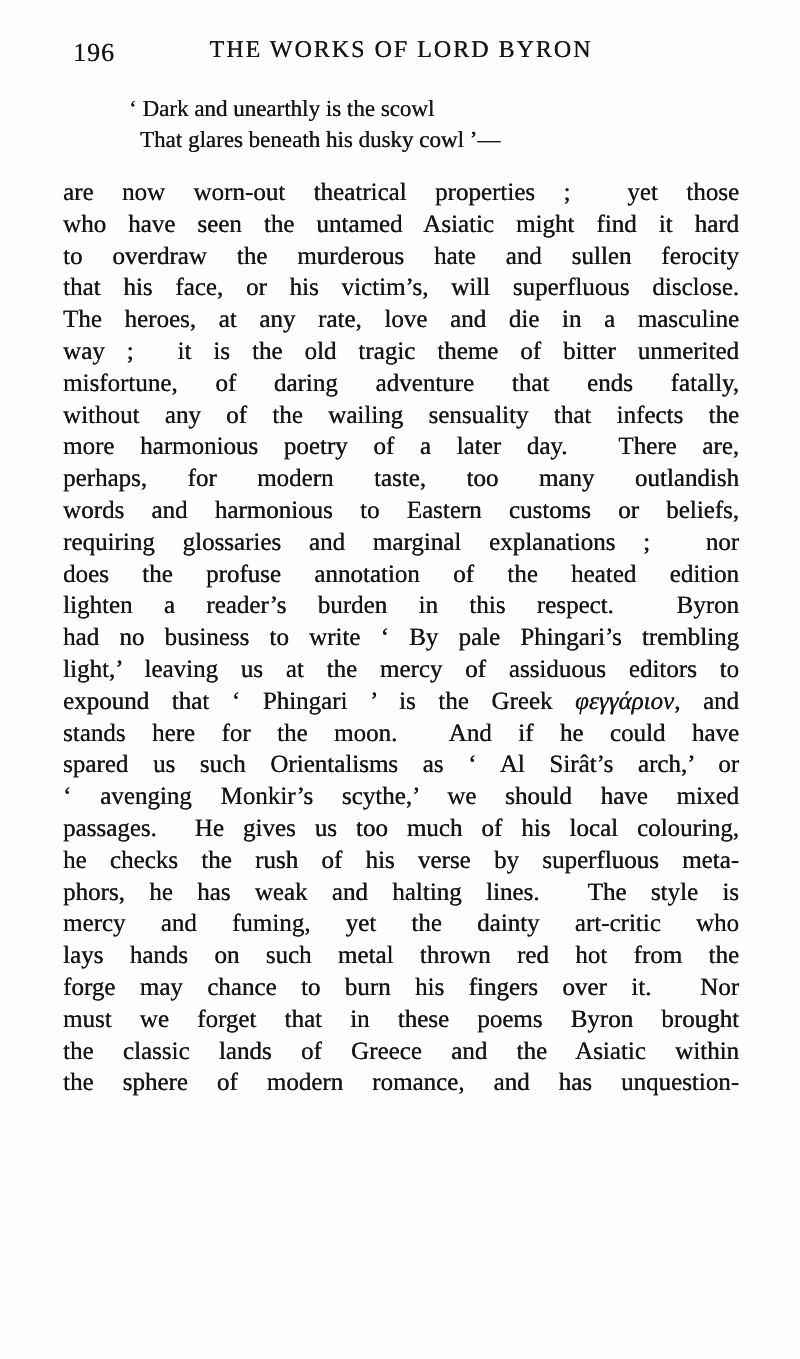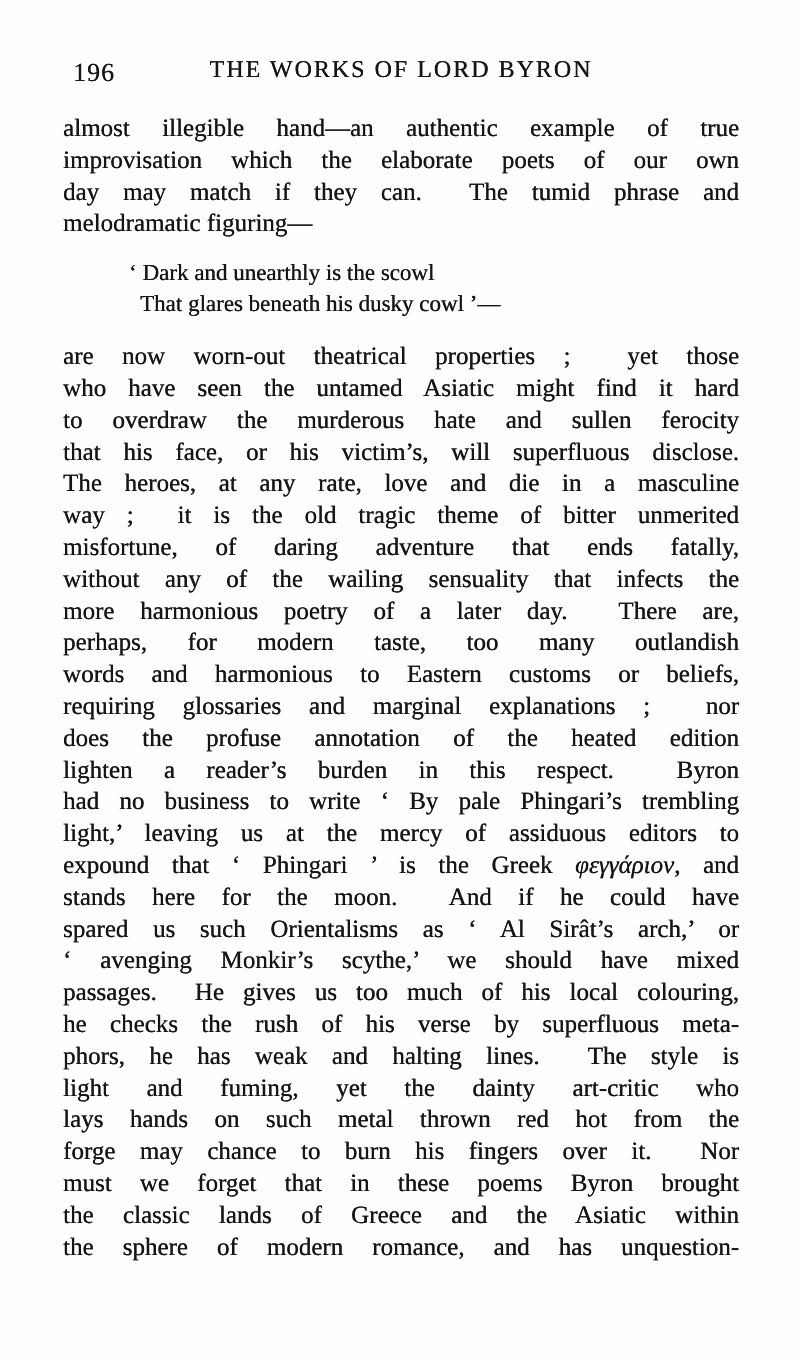--- a/index.html
+++ b/index.html
@@ -16,21 +16,21 @@
     height: 1359px;
     overflow: hidden;
     color: var(--ink);
     font-family: "Liberation Serif", "DejaVu Serif", serif;
     text-rendering: geometricPrecision;
   }
   .page {
     box-sizing: border-box;
     width: 800px;
     height: 1359px;
-    padding: 57px 61px 0 63px;
+    padding: 37px 61px 0 63px;
     background: var(--paper);
   }
   .page-header {
     position: relative;
     height: 32px;
     margin-bottom: 24px;
   }
   .page-number {
     position: absolute;
     left: 10px;
@@ -77,26 +77,20 @@
 </style>
 </head>
 <body>
 
 <div class="page">
   <div class="page-header">
     <span class="page-number">196</span>
     <div class="running-title">THE WORKS OF LORD BYRON</div>
   </div>
   <div class="text-block">
-      <div class="block paragraph">
-        <div class="line">almost illegible hand—an authentic example of true</div>
-        <div class="line">improvisation which the elaborate poets of our own</div>
-        <div class="line">day may match if they can.&nbsp; The tumid phrase and</div>
-        <div class="line no-stretch">melodramatic figuring—</div>
-      </div>
       <div class="block verse">
         <div class="line">‘ Dark and unearthly is the scowl</div>
         <div class="line no-stretch">That glares beneath his dusky cowl ’—</div>
       </div>
       <div class="block paragraph">
         <div class="line">are now worn-out theatrical properties ;&nbsp; yet those</div>
         <div class="line">who have seen the untamed Asiatic might find it hard</div>
         <div class="line">to overdraw the murderous hate and sullen ferocity</div>
         <div class="line">that his face, or his victim’s, will superfluous disclose.</div>
         <div class="line">The heroes, at any rate, love and die in a masculine</div>
@@ -111,21 +105,21 @@
         <div class="line">lighten a reader’s burden in this respect.&nbsp; Byron</div>
         <div class="line">had no business to write ‘ By pale Phingari’s trembling</div>
         <div class="line">light,’ leaving us at the mercy of assiduous editors to</div>
         <div class="line">expound that ‘ Phingari ’ is the Greek <i>φεγγάριον</i>, and</div>
         <div class="line">stands here for the moon.&nbsp; And if he could have</div>
         <div class="line">spared us such Orientalisms as ‘ Al Sirât’s arch,’ or</div>
         <div class="line">‘ avenging Monkir’s scythe,’ we should have mixed</div>
         <div class="line">passages.&nbsp; He gives us too much of his local colouring,</div>
         <div class="line">he checks the rush of his verse by superfluous meta-</div>
         <div class="line">phors, he has weak and halting lines.&nbsp; The style is</div>
-        <div class="line">light and fuming, yet the dainty art-critic who</div>
+        <div class="line">mercy and fuming, yet the dainty art-critic who</div>
         <div class="line">lays hands on such metal thrown red hot from the</div>
         <div class="line">forge may chance to burn his fingers over it.&nbsp; Nor</div>
         <div class="line">must we forget that in these poems Byron brought</div>
         <div class="line">the classic lands of Greece and the Asiatic within</div>
         <div class="line">the sphere of modern romance, and has unquestion-</div>
       </div>
     </div>
 </div>
 
 </body></html>

